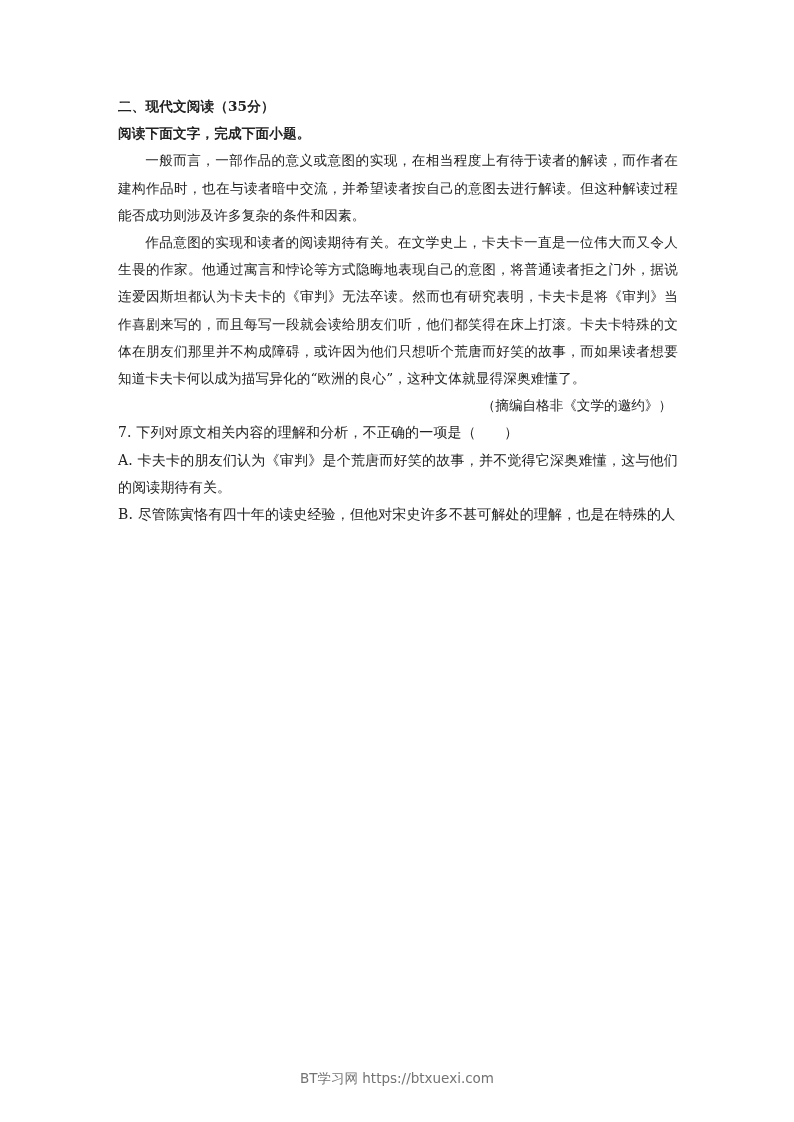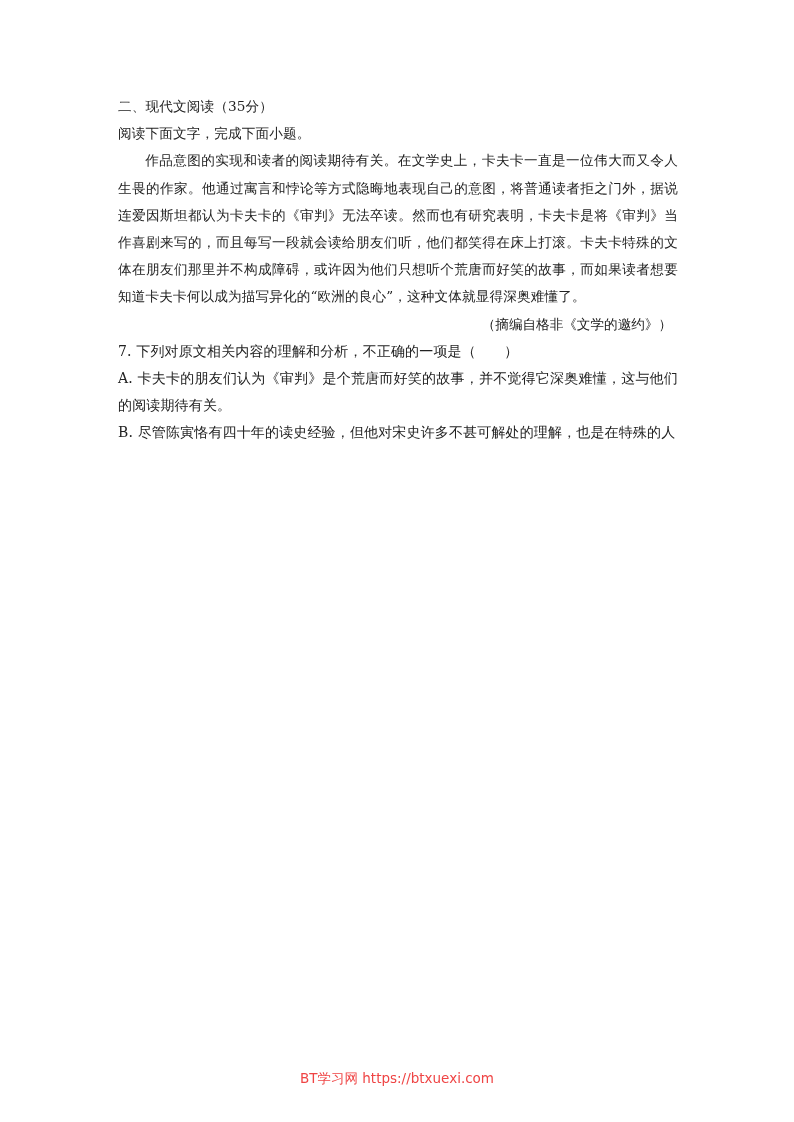--- a/index.html
+++ b/index.html
@@ -1,31 +1,32 @@
 <!DOCTYPE html>
 <html><head>
 <meta charset="utf-8">
 <style>
   html, body { margin:0; padding:0; background:#ffffff; }
   body { width:794px; height:1122px; position:relative; overflow:hidden;
          font-family:"DejaVu Serif", "Liberation Serif", serif; color:#222; }
   .page { position:absolute; left:118px; top:93px; width:560px; }
-  .line { font-size:13.6px; line-height:27.2px; white-space:nowrap; letter-spacing:0.15px; }
+  .line { font-size:13.6px; line-height:27.2px; white-space:nowrap; letter-spacing:0.15px;font-weight:bold; }
   .para { font-size:13.6px; line-height:27.2px; text-indent:2em; text-align:justify; letter-spacing:0.15px; margin:0; }
   .src { font-size:13.6px; line-height:27.2px; text-align:right; padding-right:6px; }
   .q { font-size:14px; line-height:27.2px; margin:0; text-align:justify; letter-spacing:0.15px; }
   .footer { position:absolute; left:0; width:794px; top:1070px; text-align:center;
-            font-family:"DejaVu Sans", "Liberation Sans", sans-serif; font-size:13.5px; color:#ef4444; }
+            font-family:"DejaVu Sans", "Liberation Sans", sans-serif; font-size:13.5px; color:#737373; }
 </style>
 </head>
 <body>
 
 <div class="page">
   <div class="line">二、现代文阅读（35分）</div>
   <div class="line">阅读下面文字，完成下面小题。</div>
+  <p class="para">一般而言，一部作品的意义或意图的实现，在相当程度上有待于读者的解读，而作者在建构作品时，也在与读者暗中交流，并希望读者按自己的意图去进行解读。但这种解读过程能否成功则涉及许多复杂的条件和因素。</p>
   <p class="para">作品意图的实现和读者的阅读期待有关。在文学史上，卡夫卡一直是一位伟大而又令人生畏的作家。他通过寓言和悖论等方式隐晦地表现自己的意图，将普通读者拒之门外，据说连爱因斯坦都认为卡夫卡的《审判》无法卒读。然而也有研究表明，卡夫卡是将《审判》当作喜剧来写的，而且每写一段就会读给朋友们听，他们都笑得在床上打滚。卡夫卡特殊的文体在朋友们那里并不构成障碍，或许因为他们只想听个荒唐而好笑的故事，而如果读者想要知道卡夫卡何以成为描写异化的“欧洲的良心”，这种文体就显得深奥难懂了。</p>
   <div class="src">（摘编自格非《文学的邀约》）</div>
   <p class="q">7. 下列对原文相关内容的理解和分析，不正确的一项是（　　）</p>
   <p class="q">A. 卡夫卡的朋友们认为《审判》是个荒唐而好笑的故事，并不觉得它深奥难懂，这与他们的阅读期待有关。</p>
   <p class="q">B. 尽管陈寅恪有四十年的读史经验，但他对宋史许多不甚可解处的理解，也是在特殊的人</p>
 </div>
 
 <div class="footer">BT学习网 https://btxuexi.com</div>
 
 </body></html>

